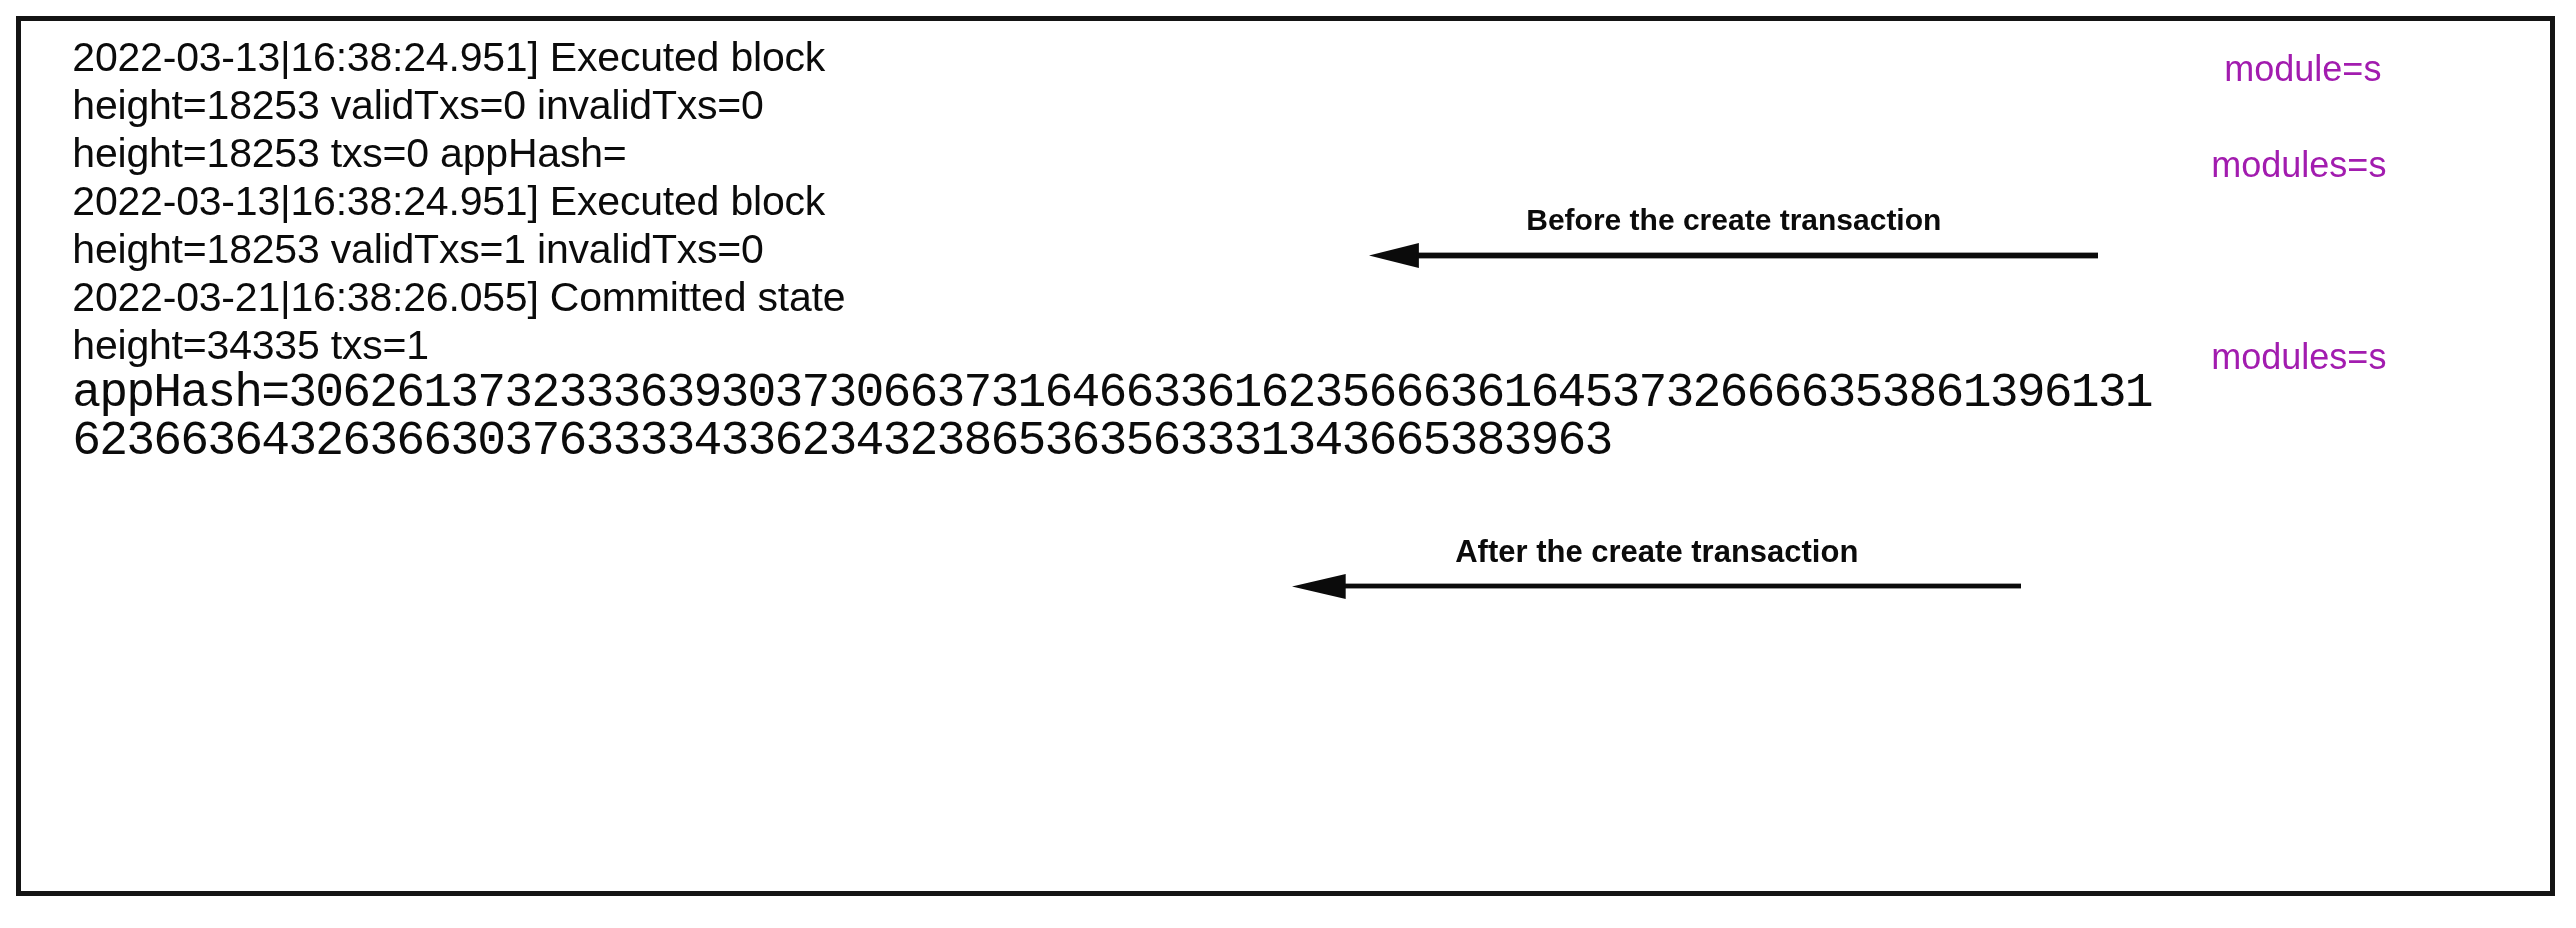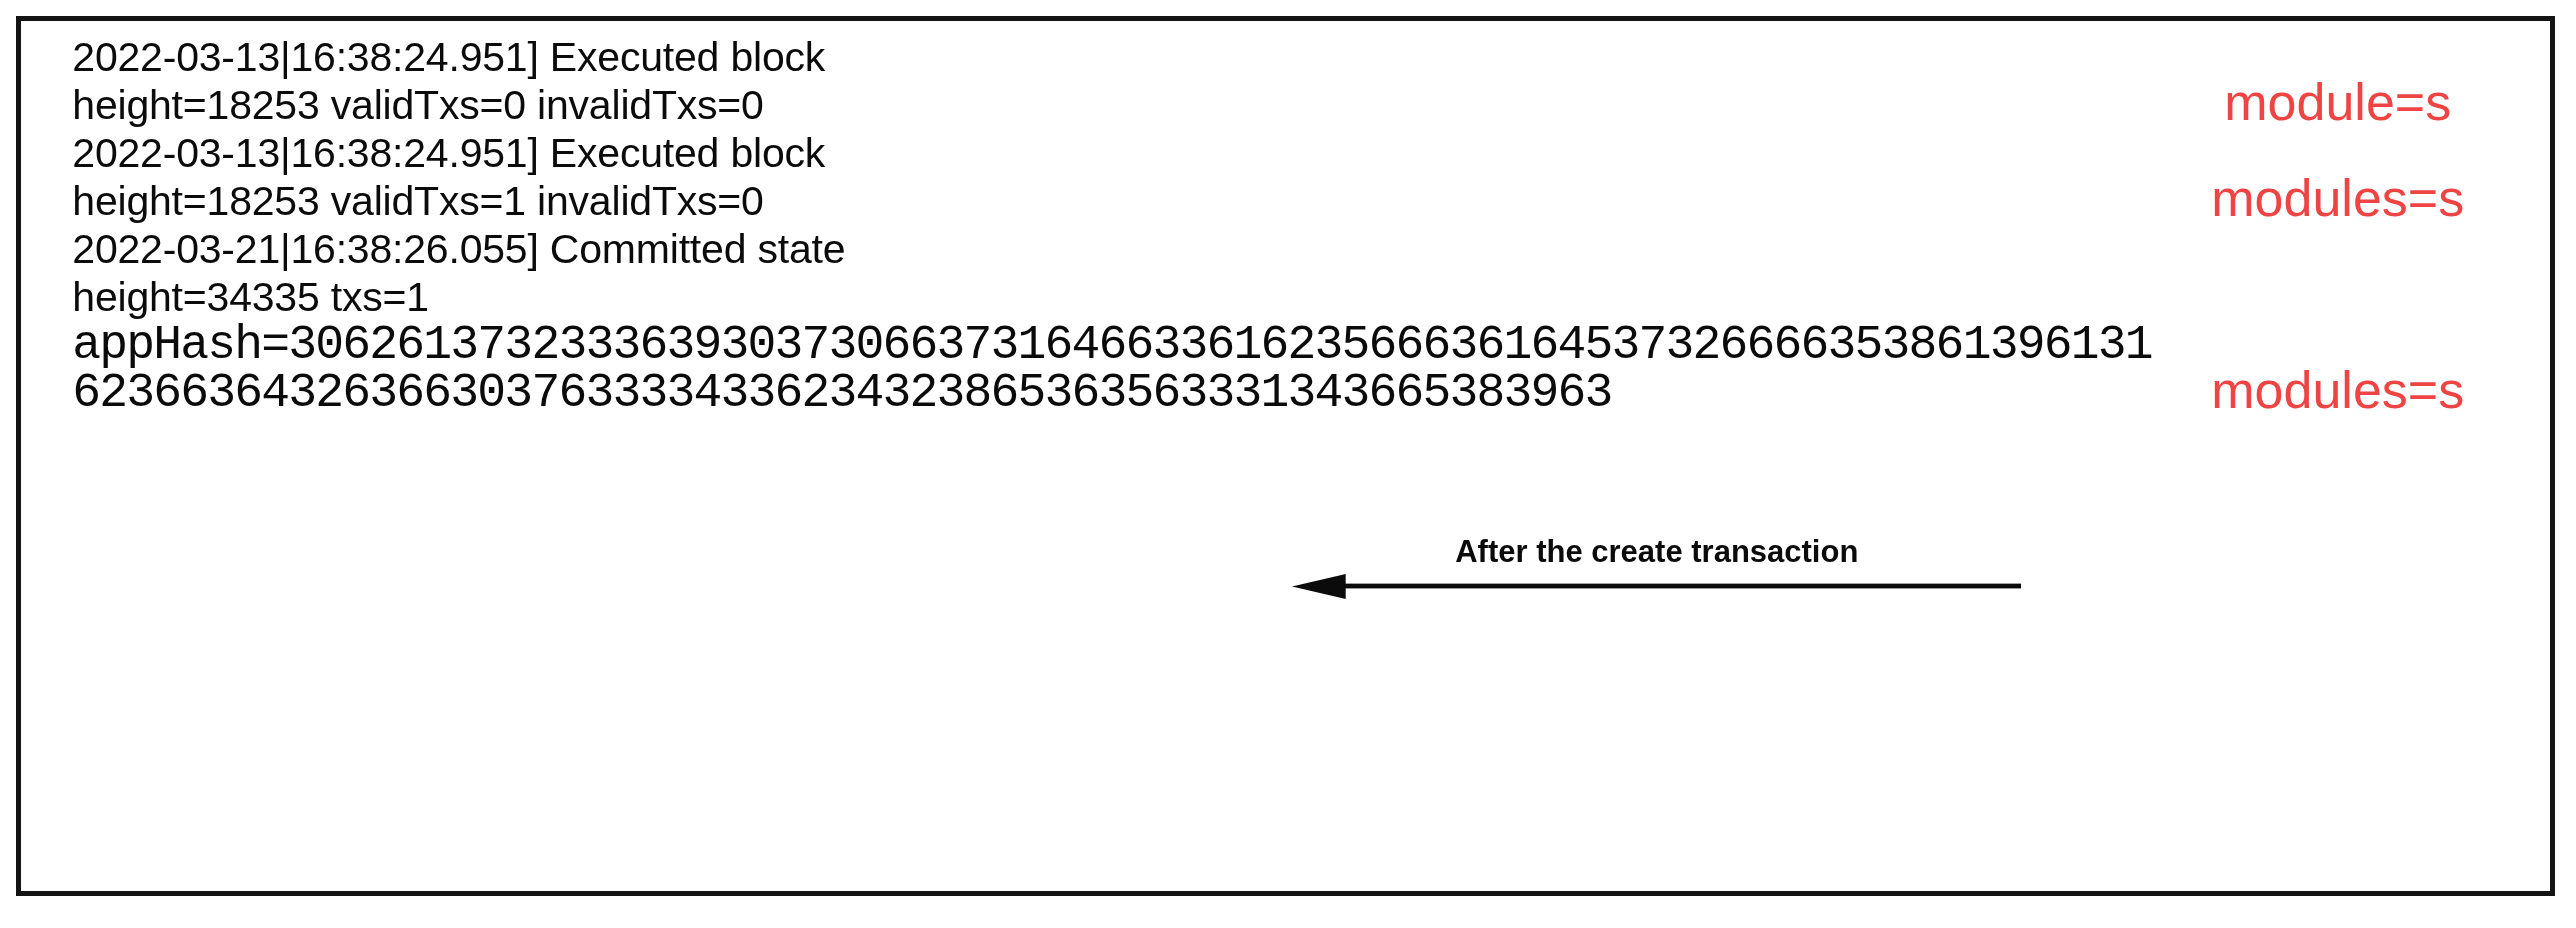--- a/index.html
+++ b/index.html
@@ -61,24 +61,23 @@
     font-family: "Liberation Mono", "DejaVu Sans Mono", monospace;
     font-size: 48px;
     color: #0b0b0b;
     letter-spacing: -1.8px;
   }
 
   
   .module-field {
     position: absolute;
     font-family: "Liberation Sans", sans-serif;
-    font-size: 52px;
-    color: #ef4444;
+    font-size: 36px;
+    color: #a21caf;
     white-space: nowrap;
-    margin-top: 24px;
   }
   .module-field.m1 { left: 2203px; top: 27px; }
   .module-field.m2 { left: 2190px; top: 123px; }
   .module-field.m3 { left: 2190px; top: 315px; }
 
   
   .annotation {
     position: absolute;
     width: 729px;
     height: 69px;
@@ -117,20 +116,23 @@
   <div class="log-frame">
 
     <div class="log-body">
       <div class="log-line">
         <span class="log-text">2022-03-13|16:38:24.951] Executed block</span>
       </div>
       <div class="log-line">
         <span class="log-text">height=18253 validTxs=0 invalidTxs=0</span>
       </div>
       <div class="log-line">
+        <span class="log-text">height=18253 txs=0 appHash=</span>
+      </div>
+      <div class="log-line">
         <span class="log-text">2022-03-13|16:38:24.951] Executed block</span>
       </div>
       <div class="log-line">
         <span class="log-text">height=18253 validTxs=1 invalidTxs=0</span>
       </div>
       <div class="log-line">
         <span class="log-text">2022-03-21|16:38:26.055] Committed state</span>
       </div>
       <div class="log-line">
         <span class="log-text">height=34335 txs=1</span>
@@ -140,20 +142,29 @@
       </div>
       <div class="log-line">
         <span class="log-hash">623663643263663037633334336234323865363563331343665383963</span>
       </div>
     </div>
 
     <div class="module-field m1">module=s</div>
     <div class="module-field m2">modules=s</div>
     <div class="module-field m3">modules=s</div>
 
+    <div class="annotation a1">
+      <div class="annotation-label">Before the create transaction</div>
+      <div class="annotation-arrow">
+        <svg width="729" height="25" viewBox="0 0 760 26" xmlns="http://www.w3.org/2000/svg">
+          <polygon points="0,13 52,0 52,26" fill="#0b0b0b"></polygon>
+          <rect x="50" y="10" width="710" height="6" fill="#0b0b0b"></rect>
+        </svg>
+      </div>
+    </div>
 
     <div class="annotation a2">
       <div class="annotation-label">After the create transaction</div>
       <div class="annotation-arrow">
         <svg width="729" height="25" viewBox="0 0 760 26" xmlns="http://www.w3.org/2000/svg">
           <polygon points="0,13 56,0 56,26" fill="#0b0b0b"></polygon>
           <rect x="54" y="10" width="706" height="5" fill="#0b0b0b"></rect>
         </svg>
       </div>
     </div>

